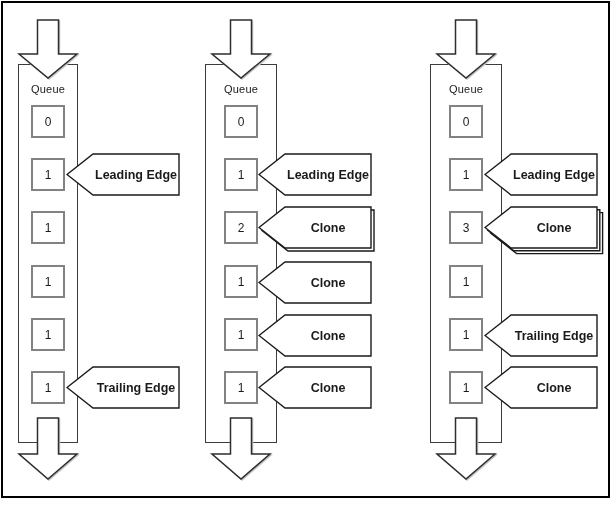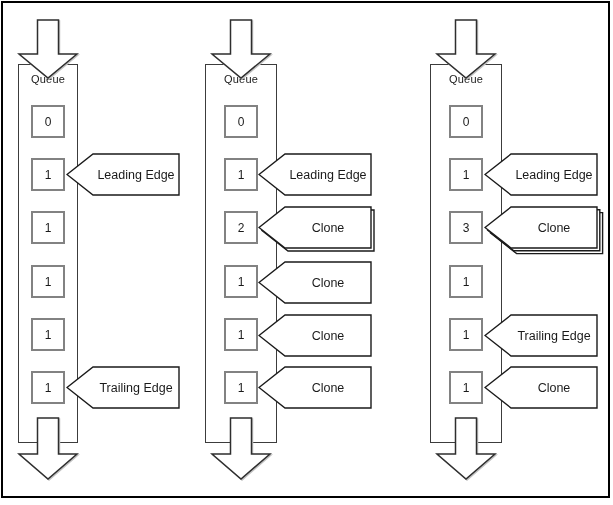--- a/index.html
+++ b/index.html
@@ -9,36 +9,36 @@
   }
   .frame{
     position:absolute;left:1px;top:1px;width:609px;height:497px;
     border:2px solid #000;box-sizing:border-box;
   }
   .column{
     position:absolute;top:64px;height:379px;
     border:1.5px solid #3c3c3c;box-sizing:border-box;background:transparent;
   }
   .qlabel{
-    position:absolute;top:73px;width:60px;text-align:center;
+    position:absolute;top:83px;width:60px;text-align:center;
     font-size:11px;letter-spacing:0.2px;
   }
   .cell{
     position:absolute;width:34px;height:33px;background:#fff;
     border:2px solid #828282;box-sizing:border-box;
     display:flex;align-items:center;justify-content:center;
     font-size:12px;
   }
   .callout{position:absolute;width:120px;height:49px;}
   .callout svg{position:absolute;left:0;top:0;display:block;}
   .co{fill:#ffffff;stroke:#1a1a1a;stroke-width:1.4;}
   .co-label{
     position:absolute;left:27px;top:1px;width:86px;height:41px;
     display:flex;align-items:center;justify-content:center;
-    font-size:12.5px;white-space:nowrap;
+    font-size:12.5px;white-space:nowrap;font-weight:bold;
   }
   .arrow{position:absolute;filter:drop-shadow(1.5px 1.5px 0 #c2c2c2);}
   .arrow path{fill:#ffffff;stroke:#2e2e2e;stroke-width:1.5;stroke-linejoin:miter;}
 </style>
 </head>
 <body>
 
 <div class="stage">
   <div class="frame"></div>
 

